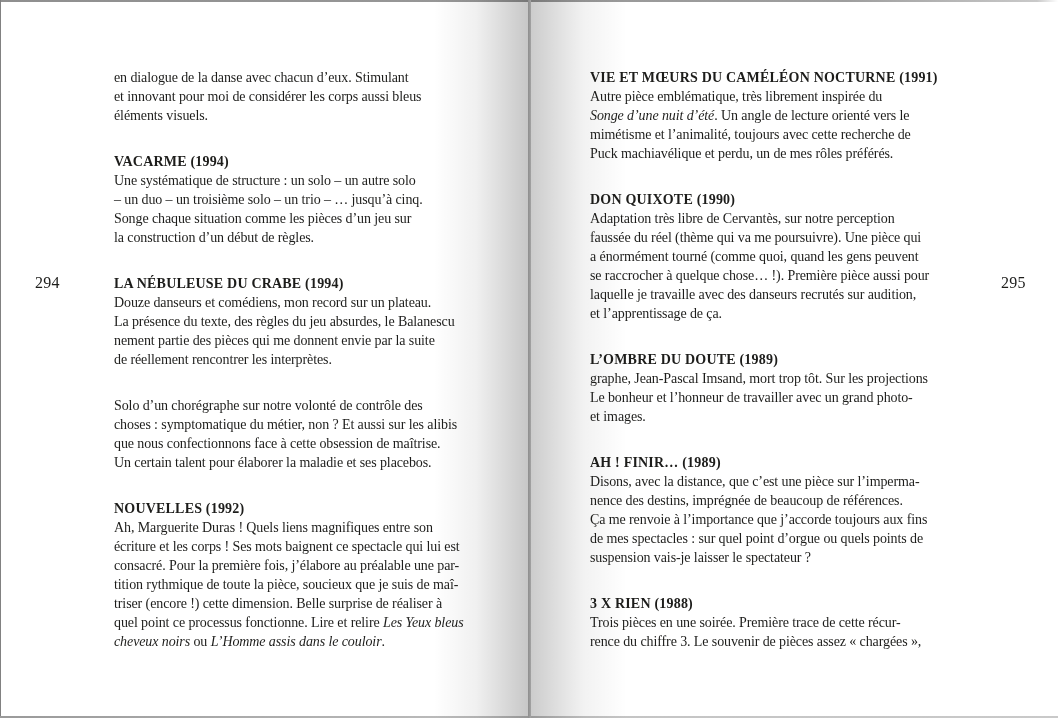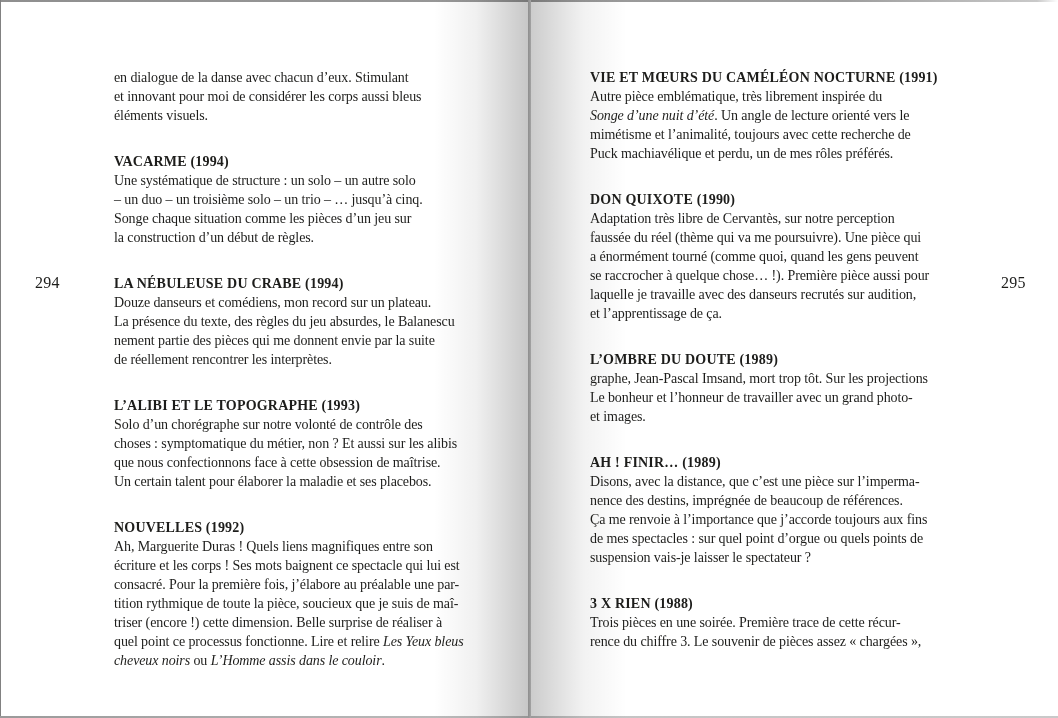--- a/index.html
+++ b/index.html
@@ -64,21 +64,20 @@
         <div class="line"><span class="">la construction d’un début de règles.</span></div>
       </div>
       <div class="section">
         <div class="heading">LA NÉBULEUSE DU CRABE (1994)</div>
         <div class="line"><span class="">Douze danseurs et comédiens, mon record sur un plateau.</span></div>
         <div class="line"><span class="">La présence du texte, des règles du jeu absurdes, le Balanescu</span></div>
         <div class="line"><span class="">nement partie des pièces qui me donnent envie par la suite</span></div>
         <div class="line"><span class="">de réellement rencontrer les interprètes.</span></div>
       </div>
       <div class="section">
-        <div class="heading">L’ALIBI ET LE TOPOGRAPHE (1993)</div>
         <div class="line"><span class="">Solo d’un chorégraphe sur notre volonté de contrôle des</span></div>
         <div class="line"><span class="">choses : symptomatique du métier, non ? Et aussi sur les alibis</span></div>
         <div class="line"><span class="">que nous confectionnons face à cette obsession de maîtrise.</span></div>
         <div class="line"><span class="">Un certain talent pour élaborer la maladie et ses placebos.</span></div>
       </div>
       <div class="section">
         <div class="heading">NOUVELLES (1992)</div>
         <div class="line"><span class="">Ah, Marguerite Duras ! Quels liens magnifiques entre son</span></div>
         <div class="line"><span class="">écriture et les corps ! Ses mots baignent ce spectacle qui lui est</span></div>
         <div class="line"><span class="">consacré. Pour la première fois, j’élabore au préalable une par-</span></div>

